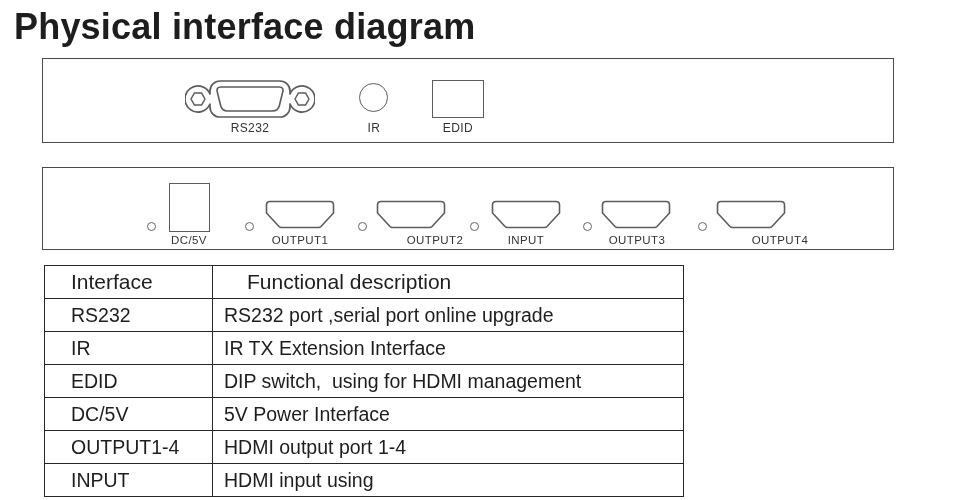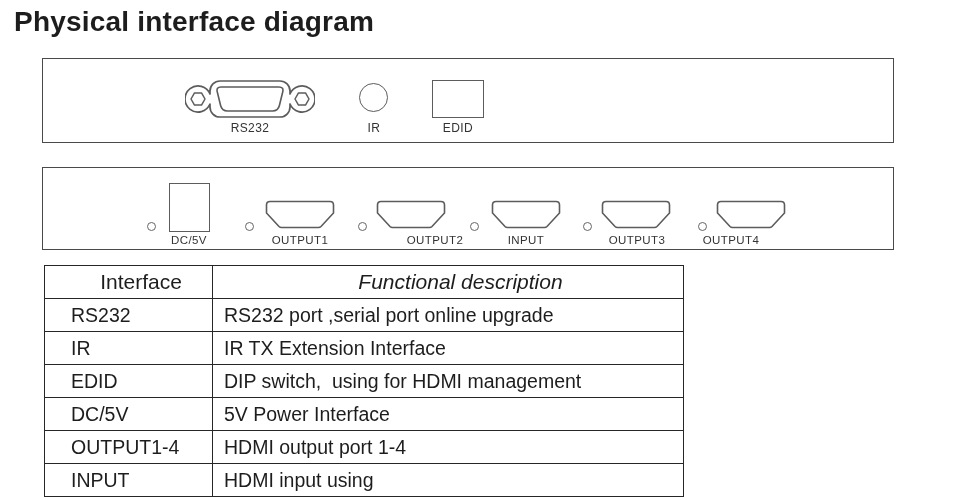--- a/index.html
+++ b/index.html
@@ -8,21 +8,21 @@
     width: 960px;
     height: 500px;
     background: #ffffff;
     font-family: "Liberation Sans", "DejaVu Sans", sans-serif;
     overflow: hidden;
   }
   .title {
     position: absolute;
     left: 14px;
     top: 6px;
-    font-size: 28px;
+    font-size: 36px;
     font-weight: bold;
     color: #1d1d1d;
     letter-spacing: 0.2px;
   }
   .panel {
     position: absolute;
     left: 42px;
     width: 852px;
     border: 1.5px solid #4a4a4a;
     box-sizing: border-box;
@@ -89,25 +89,25 @@
     border: 1.6px solid #262626;
     height: 30px;
     vertical-align: middle;
     text-align: left;
     font-weight: normal;
     white-space: pre-wrap;
     overflow: hidden;
   }
   .col-iface { width: 168px; }
   .col-desc  { width: 471px; }
-  .iface-table th { font-size: 21px; text-align: center; }
+  .iface-table th { font-size: 21px; }
   .iface-table td { font-size: 19.5px; }
   .iface-table .c1 { padding-left: 26px; }
   .iface-table td.c2 { padding-left: 11px; }
-  .iface-table th.c2 { padding-left: 26px; font-style: italic; }
+  .iface-table th.c2 { padding-left: 34px; }
 </style>
 </head>
 <body>
 
 <div class="stage">
 
   <div class="title">Physical interface diagram</div>
 
   <div class="panel panel-top"></div>
 
@@ -153,21 +153,21 @@
   </svg>
   <svg class="hdmi" style="left:716px;" viewBox="0 0 70 30">
     <path d="M 5 1.5 L 65 1.5 Q 68.5 1.5 68.5 5 L 68.5 13 L 56 26.5 Q 55 27.5 53.5 27.5 L 16.5 27.5 Q 15 27.5 14 26.5 L 1.5 13 L 1.5 5 Q 1.5 1.5 5 1.5 Z" fill="#ffffff" stroke="#5c5c5c" stroke-width="1.6"></path>
   </svg>
 
   <div class="port-label lbl-bot" style="left:189px;">DC/5V</div>
   <div class="port-label lbl-bot" style="left:300px;text-align:right;">OUTPUT1</div>
   <div class="port-label lbl-bot" style="left:412px;padding-left:46px;">OUTPUT2</div>
   <div class="port-label lbl-bot" style="left:526px;">INPUT</div>
   <div class="port-label lbl-bot" style="left:637px;text-align:right;">OUTPUT3</div>
-  <div class="port-label lbl-bot" style="left:731px;">OUTPUT4</div>
+  <div class="port-label lbl-bot" style="left:780px;">OUTPUT4</div>
 
   <table class="iface-table">
     <colgroup>
         <col class="col-iface">
         <col class="col-desc">
       </colgroup>
     <tbody>
         <tr>
       <th class="c1">Interface</th>
       <th class="c2">Functional description</th>

